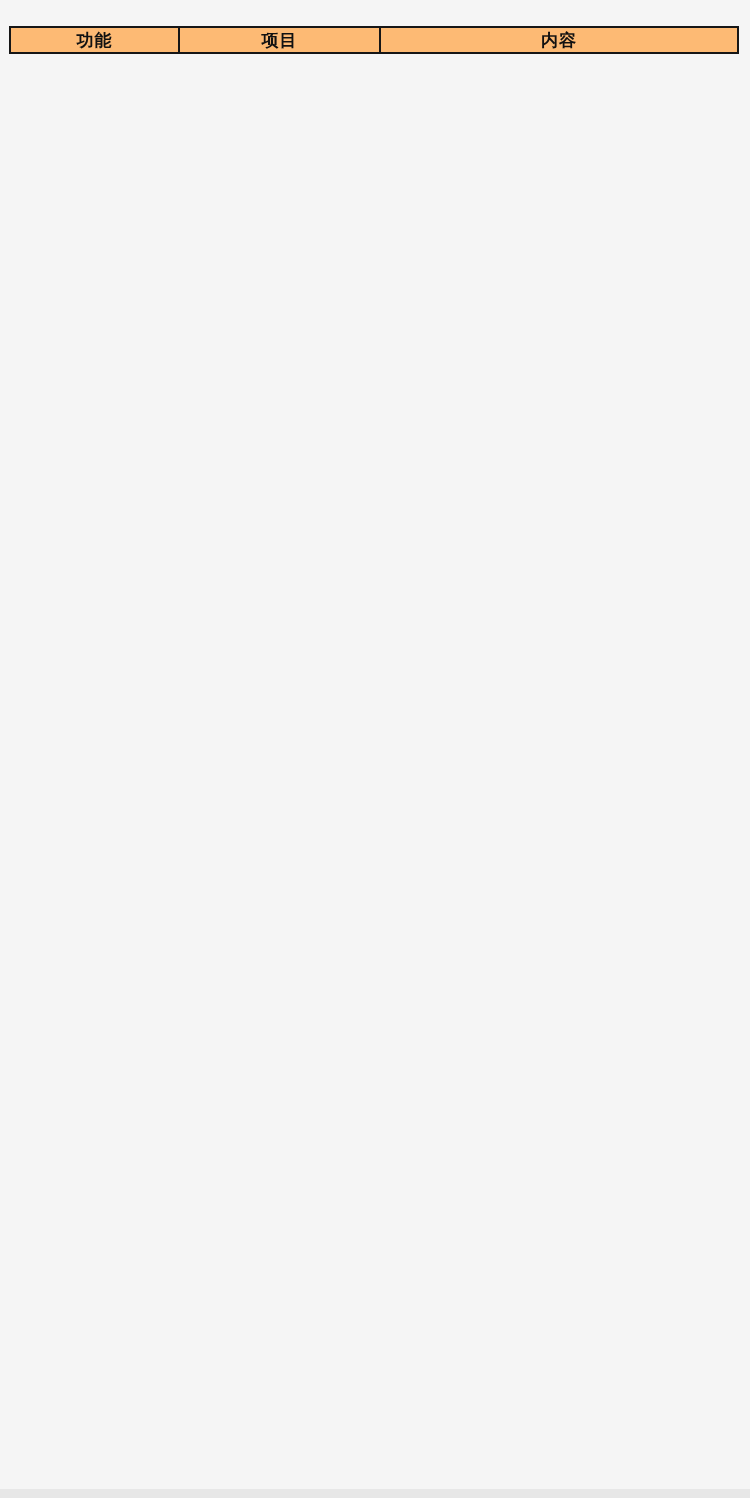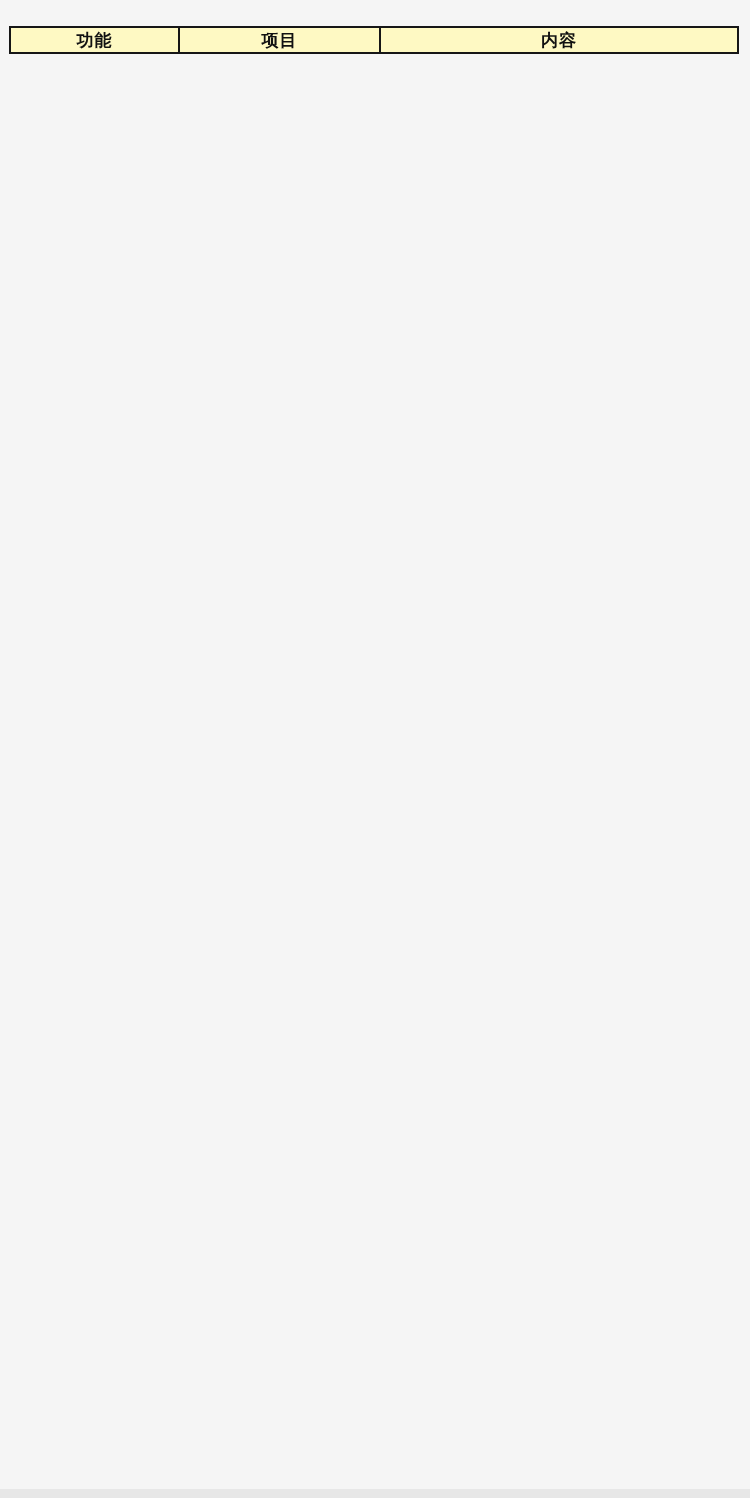--- a/index.html
+++ b/index.html
@@ -16,21 +16,21 @@
     font-family: "Liberation Sans", "DejaVu Sans", sans-serif;
   }
   table.spec {
     position: absolute;
     left: 9px;
     top: 26px;
     width: 728px;
     border-collapse: collapse;
     table-layout: fixed;
     border: 2px solid #161616;
-    background: #fef9c3;
+    background: #fdba74;
   }
   col.c1 { width: 169px; }
   col.c2 { width: 201px; }
   col.c3 { width: 358px; }
   th, td {
     border: 1px solid #161616;
     border-left-width: 2px;
     border-right-width: 2px;
     padding: 0;
     vertical-align: middle;

